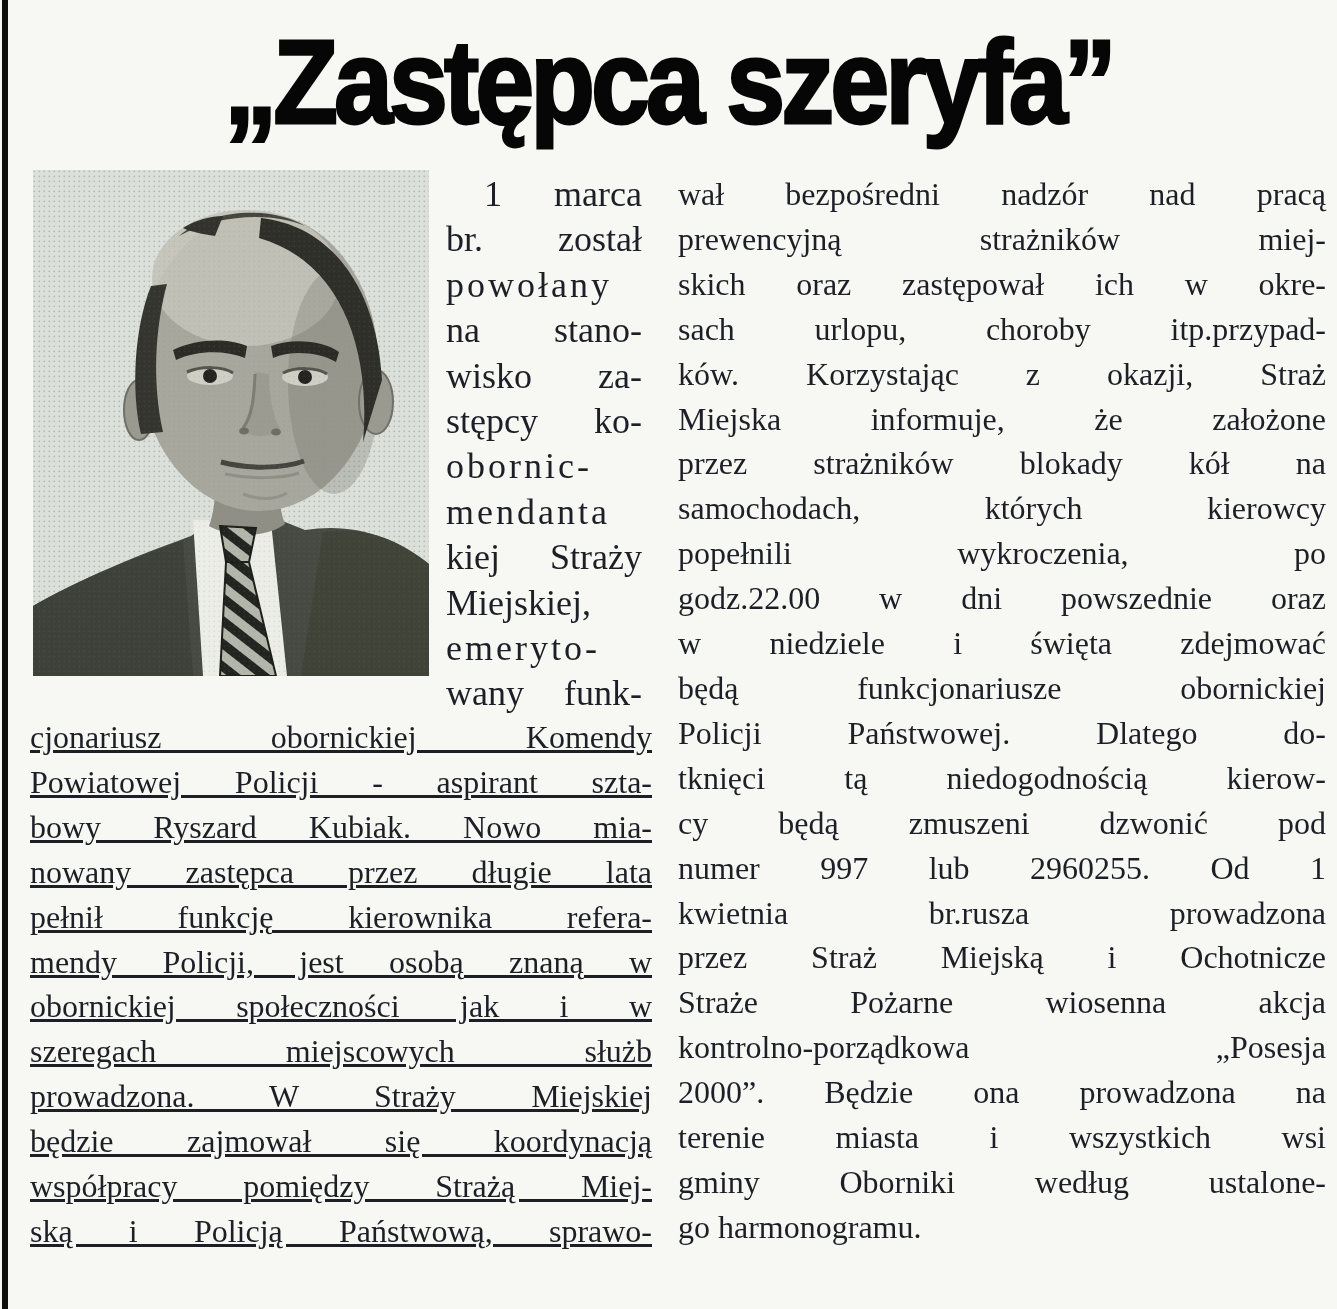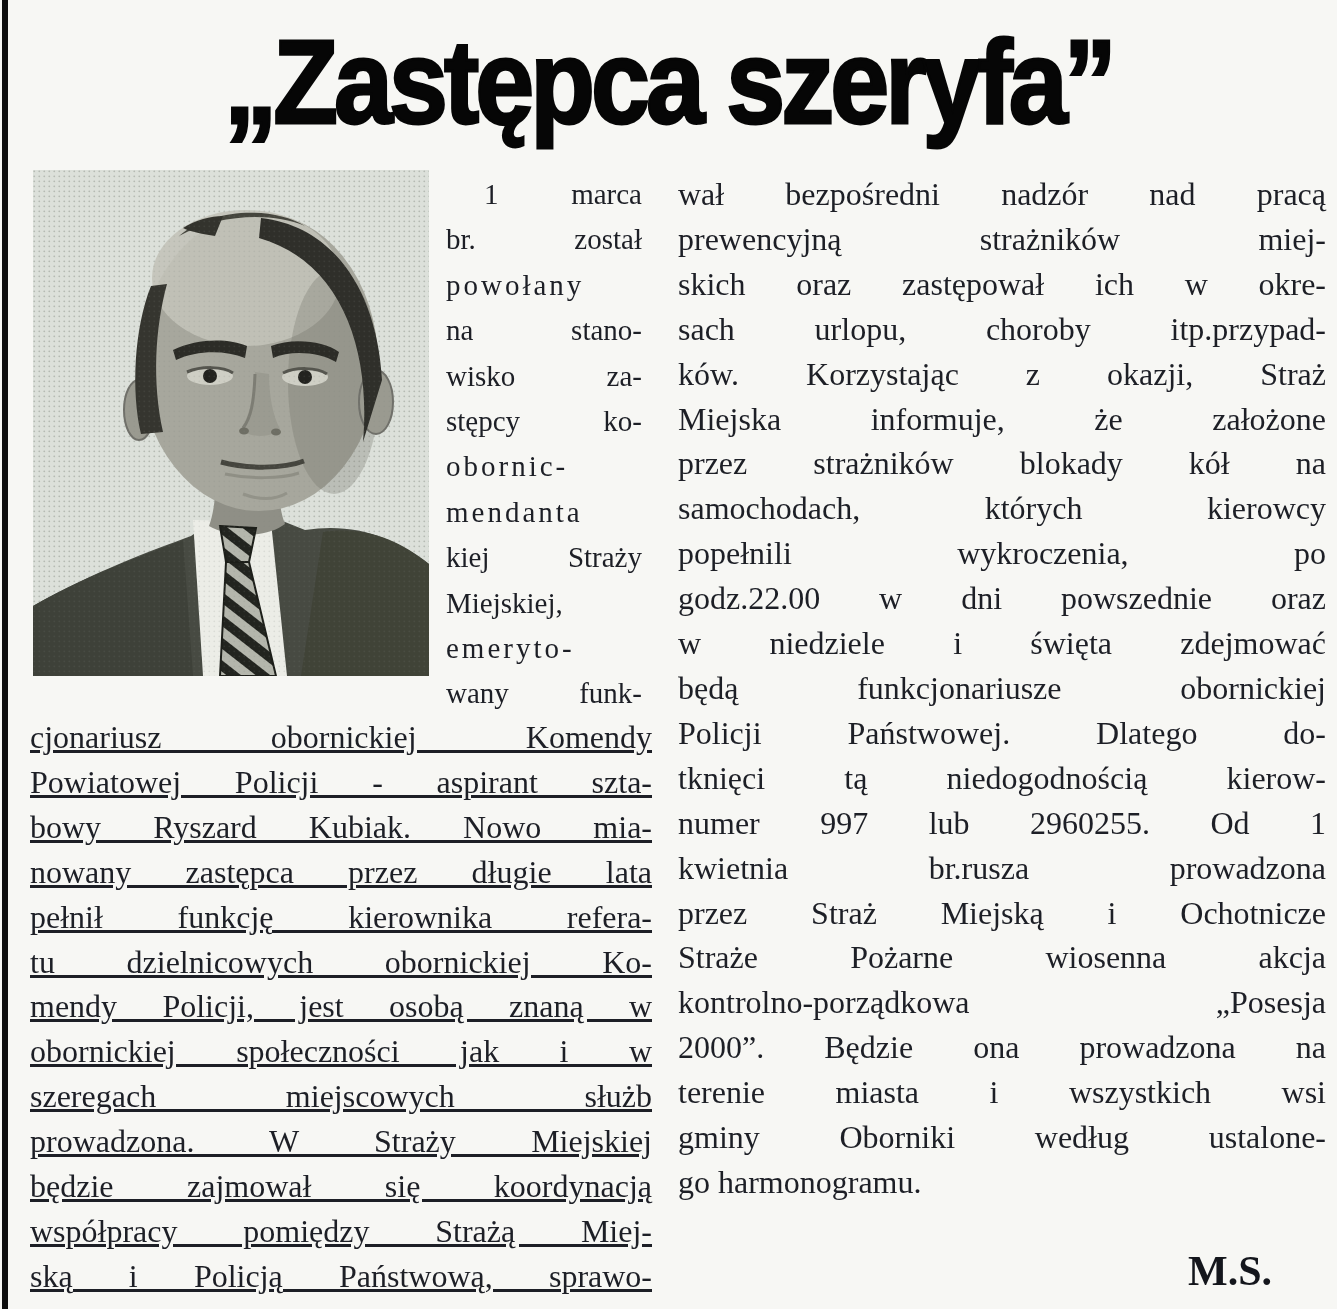--- a/index.html
+++ b/index.html
@@ -36,21 +36,21 @@
   .photo {
     position: absolute;
     left: 33px; top: 170px;
     width: 396px; height: 506px;
   }
   .col { font-size: 32px; line-height: 44.9px; }
   .col-intro {
     position: absolute;
     left: 446px; top: 172px;
     width: 196px;
-    font-size: 29px; line-height: 45.4px;
+    font-size: 36px; line-height: 45.4px;
   }
   .col-left {
     position: absolute;
     left: 30px; top: 715px;
     width: 622px;
     text-decoration: underline;
   }
   .col-right {
     position: absolute;
     left: 678px; top: 172px;
@@ -156,21 +156,20 @@
     <div class="ln ln-sp">emeryto-</div>
     <div class="ln">wany funk-</div>
   </div>
 
   <div class="col col-left">
     <div class="ln">cjonariusz obornickiej Komendy</div>
     <div class="ln">Powiatowej Policji - aspirant szta-</div>
     <div class="ln">bowy Ryszard Kubiak. Nowo mia-</div>
     <div class="ln">nowany zastępca przez długie lata</div>
     <div class="ln">pełnił funkcję kierownika refera-</div>
-    <div class="ln">tu dzielnicowych obornickiej Ko-</div>
     <div class="ln">mendy Policji, jest osobą znaną w</div>
     <div class="ln">obornickiej społeczności jak i w</div>
     <div class="ln">szeregach miejscowych służb</div>
     <div class="ln">prowadzona. W Straży Miejskiej</div>
     <div class="ln">będzie zajmował się koordynacją</div>
     <div class="ln">współpracy pomiędzy Strażą Miej-</div>
     <div class="ln">ską i Policją Państwową, sprawo-</div>
   </div>
 
   <div class="col col-right">
@@ -181,26 +180,26 @@
     <div class="ln">ków. Korzystając z okazji, Straż</div>
     <div class="ln">Miejska informuje, że założone</div>
     <div class="ln">przez strażników blokady kół na</div>
     <div class="ln">samochodach, których kierowcy</div>
     <div class="ln">popełnili wykroczenia, po</div>
     <div class="ln">godz.22.00 w dni powszednie oraz</div>
     <div class="ln">w niedziele i święta zdejmować</div>
     <div class="ln">będą funkcjonariusze obornickiej</div>
     <div class="ln">Policji Państwowej. Dlatego do-</div>
     <div class="ln">tknięci tą niedogodnością kierow-</div>
+    <div class="ln">cy będą zmuszeni dzwonić pod</div>
     <div class="ln">numer 997 lub 2960255. Od 1</div>
     <div class="ln">kwietnia br.rusza prowadzona</div>
     <div class="ln">przez Straż Miejską i Ochotnicze</div>
     <div class="ln">Straże Pożarne wiosenna akcja</div>
     <div class="ln">kontrolno-porządkowa „Posesja</div>
     <div class="ln">2000”. Będzie ona prowadzona na</div>
     <div class="ln">terenie miasta i wszystkich wsi</div>
     <div class="ln">gminy Oborniki według ustalone-</div>
     <div class="ln-left">go harmonogramu.</div>
   </div>
 
-  <div class="byline">M.S.</div>
 
 </div>
 
 </body></html>

